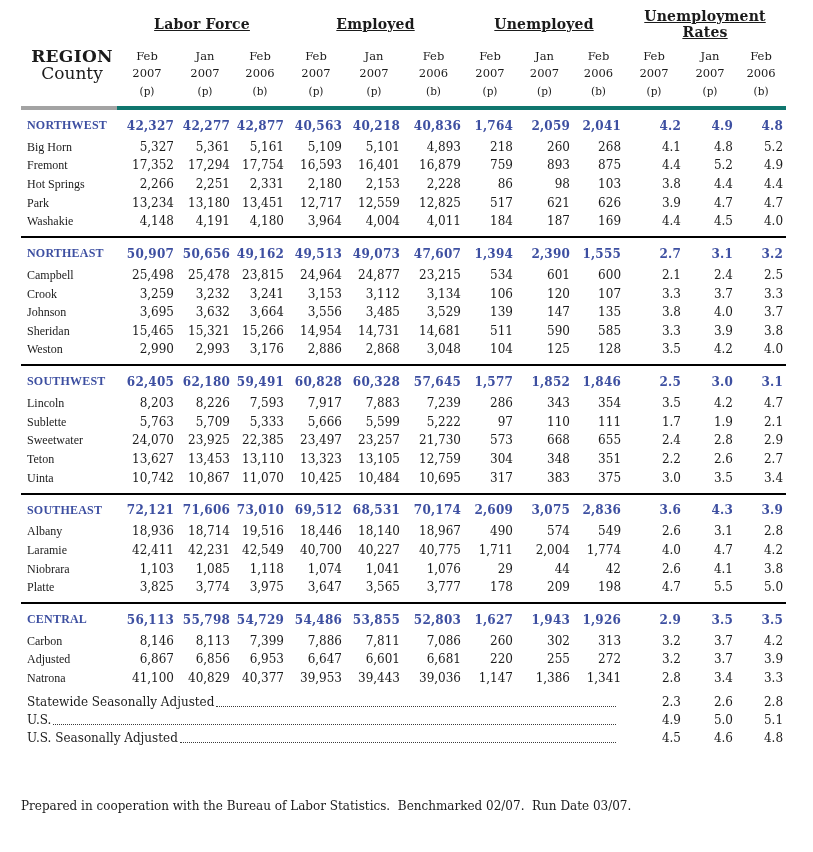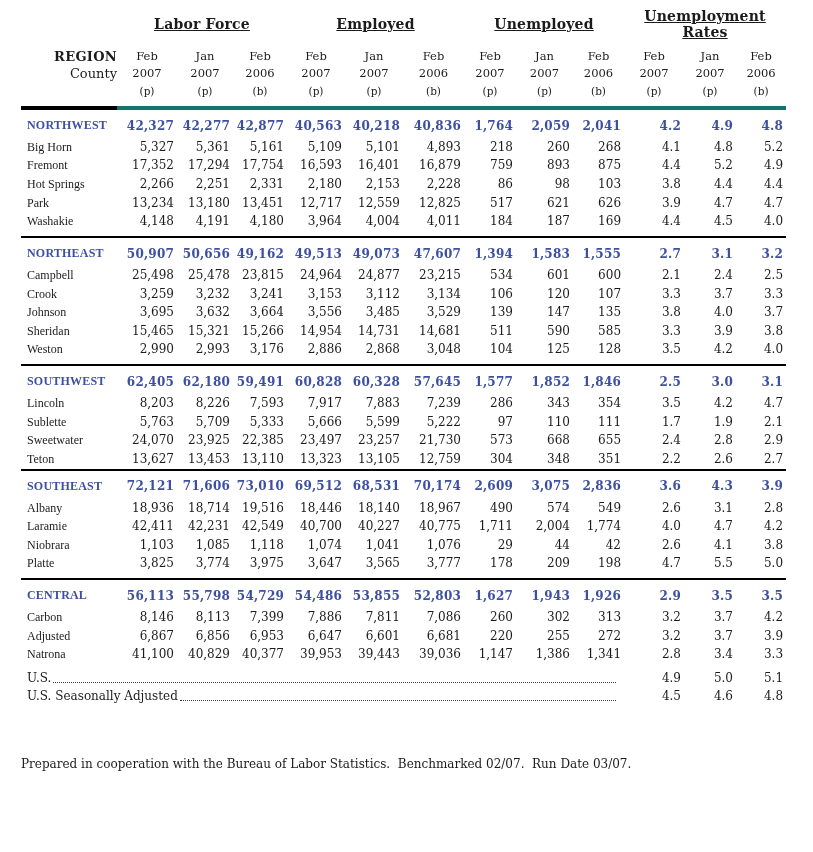--- a/index.html
+++ b/index.html
@@ -13,22 +13,22 @@
   }
   table.report { border-collapse:collapse; table-layout:fixed; width:765px; }
   th, td { padding:0; font-weight:normal; }
 
   
   .grp-cell { text-align:center; padding:2px 0 8px 0; }
   .grp { font-weight:bold; font-size:14px; text-decoration:underline; letter-spacing:0.2px; }
   .subcol { text-align:center; font-size:11.5px; line-height:17px; vertical-align:top;
             border-bottom:4px solid #0f766e; padding-bottom:7px; }
   .subcol .note { font-size:10.5px; line-height:15px; padding-top:2px; }
-  .region-head { text-align:right; vertical-align:top; padding-left:6px; line-height:17px;
-                 font-size:13px; border-bottom:4px solid #000000; }
+  .region-head { text-align:center; vertical-align:top; padding-left:6px; line-height:17px;
+                 font-size:17px; border-bottom:4px solid #a3a3a3; }
   .region-head .bold { font-weight:bold; letter-spacing:0.3px; }
 
   
   td.lbl { padding-left:6px; text-align:left; overflow:hidden; white-space:nowrap;font-family:Liberation Serif, serif; }
   td.num { text-align:right; padding-right:3px; }
   tr.region-row td { color:#3d4fa1; font-weight:bold; padding-top:8px; padding-bottom:5px;
                      letter-spacing:0.2px; }
   tr.region-row.sep td { border-top:2.5px solid #000; }
   tr.region-row.statewide td { border-top:3px solid #000; }
   tr.county-row td { padding-top:1.8px; padding-bottom:1.8px; line-height:15px; }
@@ -233,21 +233,21 @@
         </tr>
         <tr class="region-row sep">
           <td class="lbl">NORTHEAST</td>
           <td class="num">50,907</td>
           <td class="num">50,656</td>
           <td class="num">49,162</td>
           <td class="num">49,513</td>
           <td class="num">49,073</td>
           <td class="num">47,607</td>
           <td class="num">1,394</td>
-          <td class="num">1,583</td>
+          <td class="num">2,390</td>
           <td class="num">1,555</td>
           <td class="num">2.7</td>
           <td class="num">3.1</td>
           <td class="num">3.2</td>
         </tr>
         <tr class="county-row">
           <td class="lbl">Campbell</td>
           <td class="num">25,498</td>
           <td class="num">25,478</td>
           <td class="num">23,815</td>
@@ -389,20 +389,35 @@
           <td class="num">13,323</td>
           <td class="num">13,105</td>
           <td class="num">12,759</td>
           <td class="num">304</td>
           <td class="num">348</td>
           <td class="num">351</td>
           <td class="num">2.2</td>
           <td class="num">2.6</td>
           <td class="num">2.7</td>
         </tr>
+        <tr class="county-row last">
+          <td class="lbl">Uinta</td>
+          <td class="num">10,742</td>
+          <td class="num">10,867</td>
+          <td class="num">11,070</td>
+          <td class="num">10,425</td>
+          <td class="num">10,484</td>
+          <td class="num">10,695</td>
+          <td class="num">317</td>
+          <td class="num">383</td>
+          <td class="num">375</td>
+          <td class="num">3.0</td>
+          <td class="num">3.5</td>
+          <td class="num">3.4</td>
+        </tr>
         <tr class="region-row sep">
           <td class="lbl">SOUTHEAST</td>
           <td class="num">72,121</td>
           <td class="num">71,606</td>
           <td class="num">73,010</td>
           <td class="num">69,512</td>
           <td class="num">68,531</td>
           <td class="num">70,174</td>
           <td class="num">2,609</td>
           <td class="num">3,075</td>
@@ -527,20 +542,31 @@
           <td class="num">1,147</td>
           <td class="num">1,386</td>
           <td class="num">1,341</td>
           <td class="num">2.8</td>
           <td class="num">3.4</td>
           <td class="num">3.3</td>
         </tr>
         <tr class="adj-row">
           <td class="adj-label" colspan="10">
             <div class="leader-wrap">
+              <span class="txt">Statewide Seasonally Adjusted </span>
+              <span class="leader"></span>
+            </div>
+          </td>
+          <td class="num">2.3</td>
+          <td class="num">2.6</td>
+          <td class="num">2.8</td>
+        </tr>
+        <tr class="adj-row">
+          <td class="adj-label" colspan="10">
+            <div class="leader-wrap">
               <span class="txt">U.S.</span>
               <span class="leader"></span>
             </div>
           </td>
           <td class="num">4.9</td>
           <td class="num">5.0</td>
           <td class="num">5.1</td>
         </tr>
         <tr class="adj-row">
           <td class="adj-label" colspan="10">

